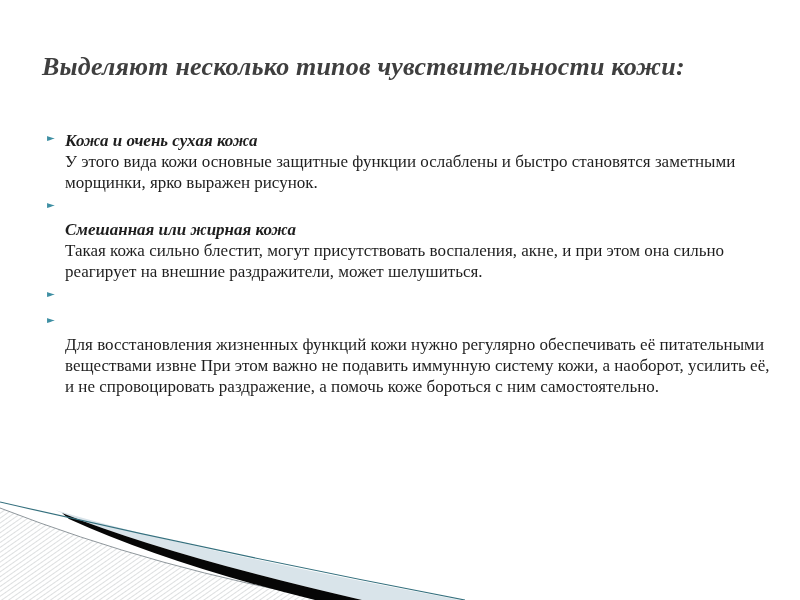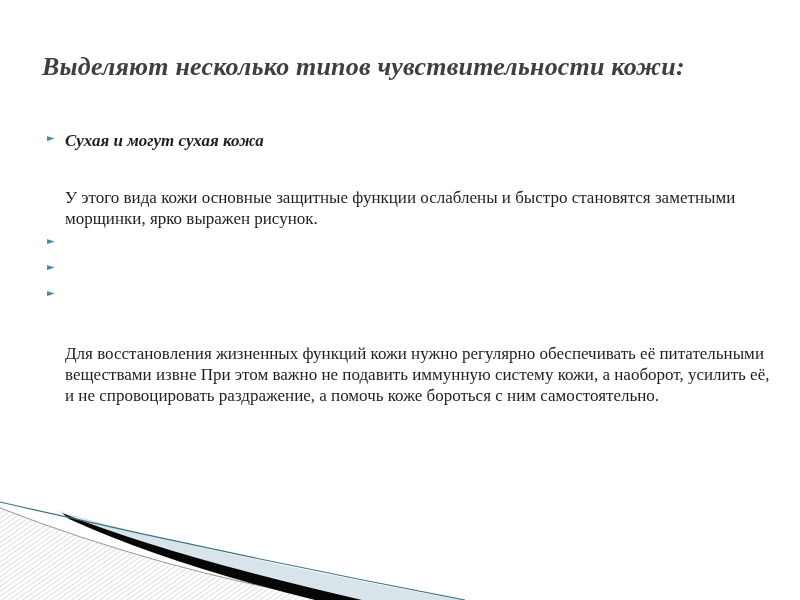--- a/index.html
+++ b/index.html
@@ -31,21 +31,21 @@
     width: 706px;
     font-size: 17px;
     line-height: 21px;
     color: #1e1e1e;
   }
   .blk-head {
     position: relative;
     font-weight: bold;
     font-style: italic;
   }
-  .blk-body { font-weight: normal; margin-top: 36px; }
+  .blk-body { font-weight: normal; }
   .bullet {
     position: absolute;
     left: -18px;
     top: 3px;
     font-size: 10px;
     line-height: 10px;
     color: #3e8fa3;
     font-family: "DejaVu Sans", sans-serif;
   }
   .bullet-line {
@@ -65,29 +65,35 @@
 
 <div class="slide">
 
   <h1 class="slide-title">Выделяют несколько типов чувствительности кожи:</h1>
 
   <div class="content">
 
     <div class="block">
       <div class="blk-head">
         <span class="bullet">►</span>
-        <span>Сухая и могут сухая кожа</span>
+        <span>Кожа и очень сухая кожа</span>
       </div>
       <div class="blk-body">У этого вида кожи основные защитные функции ослаблены и быстро становятся заметными морщинки, ярко выражен рисунок.</div>
     </div>
 
     <div class="bullet-line">
       <span class="bullet">►</span>
     </div>
 
+    <div class="block">
+      <div class="blk-head">
+        <span>Смешанная или жирная кожа</span>
+      </div>
+      <div class="blk-body">Такая кожа сильно блестит, могут присутствовать воспаления, акне, и при этом она сильно реагирует на внешние раздражители, может шелушиться.</div>
+    </div>
 
     <div class="bullet-line">
       <span class="bullet">►</span>
     </div>
 
     <div class="block">
     </div>
 
     <div class="bullet-line">
       <span class="bullet">►</span>

